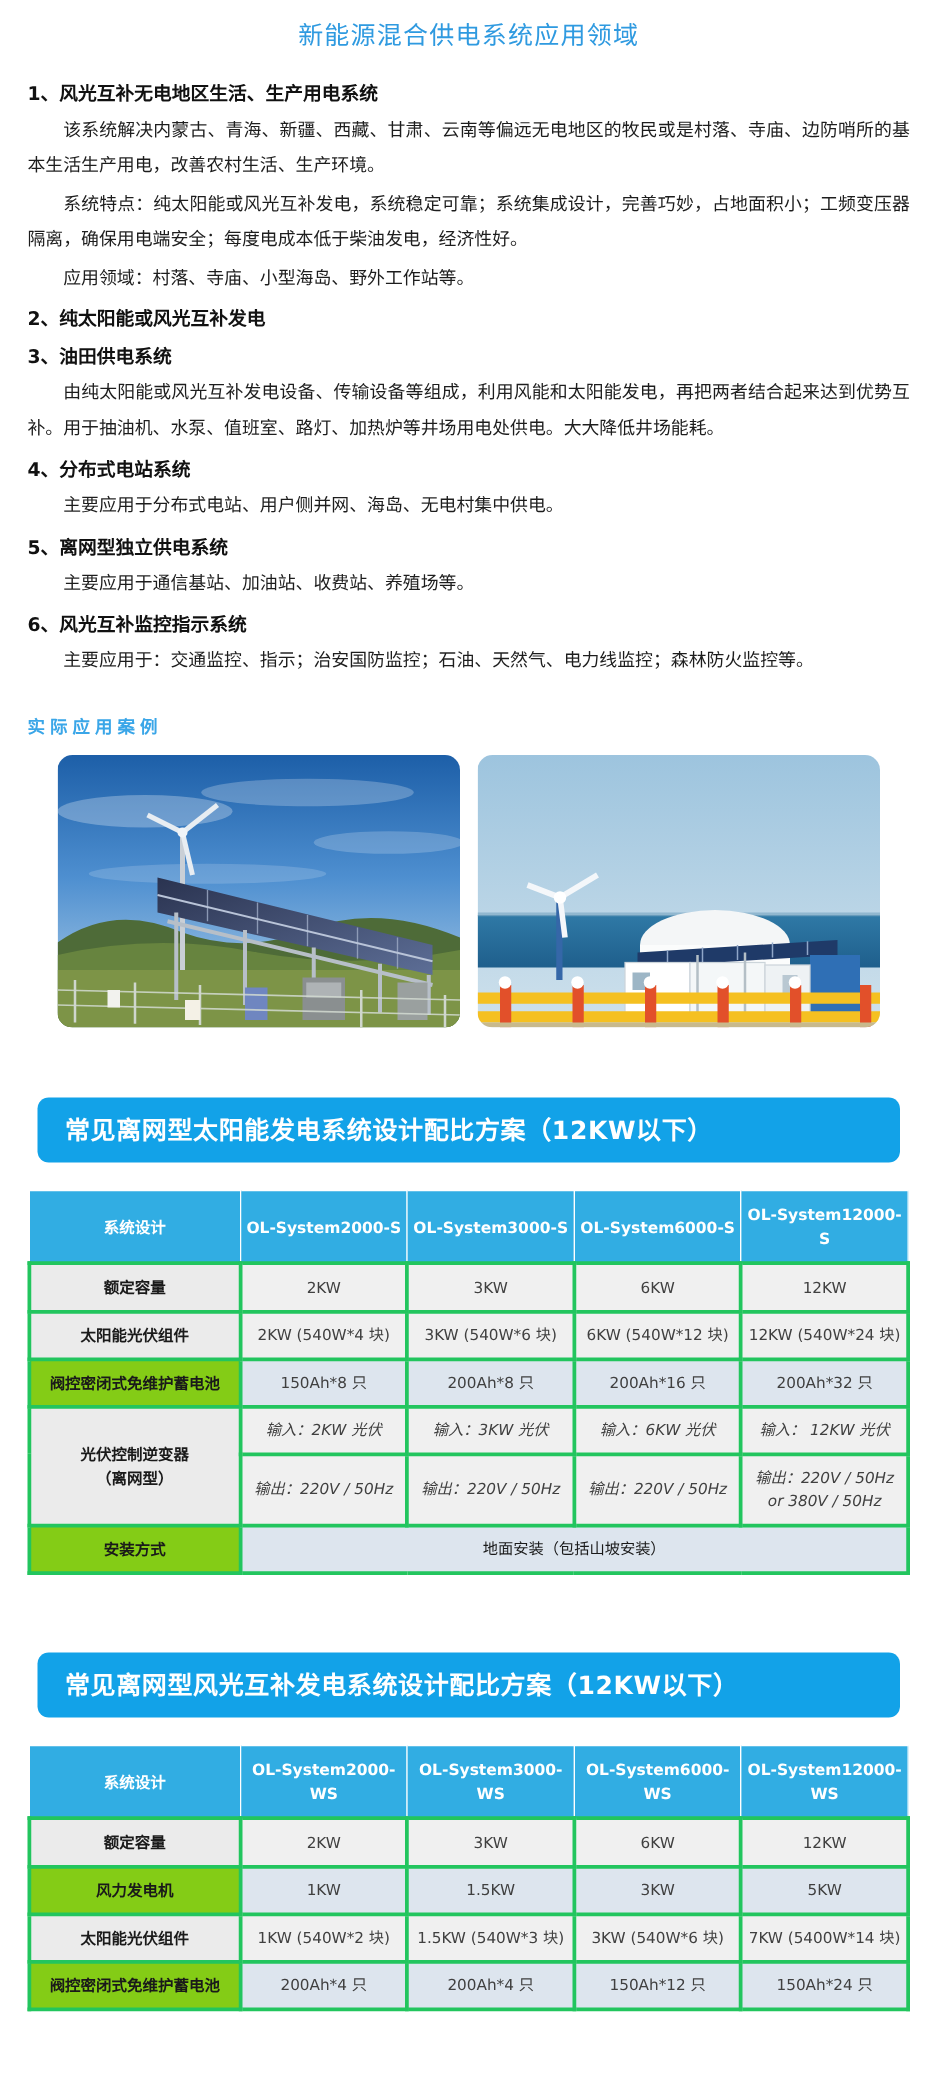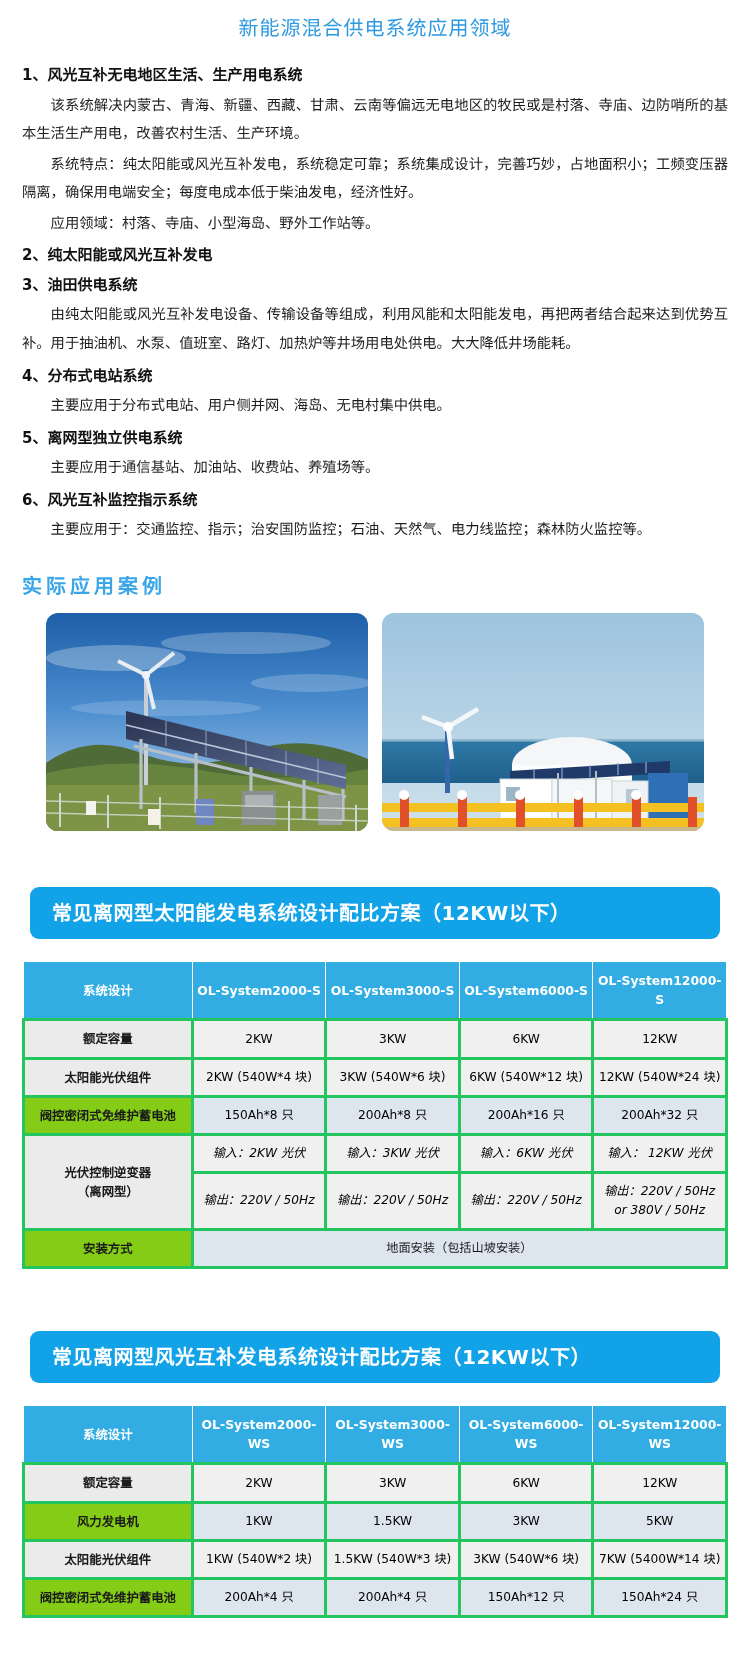--- a/index.html
+++ b/index.html
@@ -41,21 +41,21 @@
     line-height: 2.0;
     color: #1d1d1d;
     margin: 0 0 2px 0;
     text-indent: 2em;
     text-align: justify;
   }
 
   
   .case-title {
     color: #3aa6e8;
-    font-size: 20px;
+    font-size: 14px;
     font-weight: bold;
     letter-spacing: 4px;
     margin: 26px 0 14px 0;
     padding-left: 22px;
   }
 
   
   .photos {
     display: flex;
     gap: 14px;
@@ -112,21 +112,21 @@
   }
   table.spec thead th.first-col { background: #31ade3; }
   td.rowhead {
     background: #ebebeb;
     font-weight: bold;
     color: #1a1a1a;
     font-size: 12.4px;
   }
   tr.alt td.rowhead { background: #84cc16; }
   tr.alt td { background: #dde5ee; }
-  td.val { background: #f0f0f0; color: #000000; }
+  td.val { background: #f0f0f0; color: #404040; }
   tr.alt td.val { background: #dde5ee; }
   td.merged { background: #ebebeb; }
   tr.alt td.merged { background: #dde5ee; }
   .col1 { width: 24%; }
   .colN { width: 19%; }
   .two-line { white-space: pre-line; font-style: italic; }
 </style>
 </head>
 <body>
 

